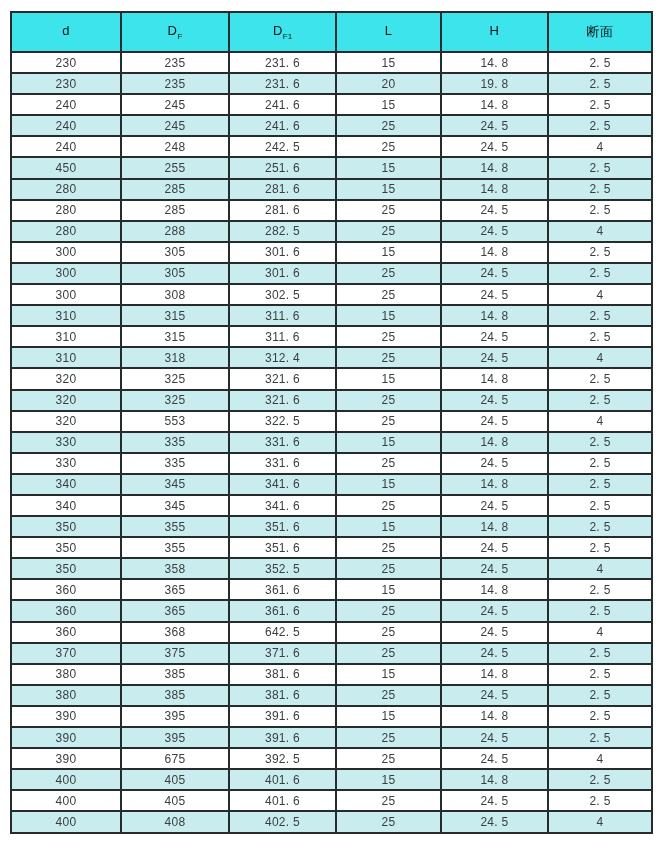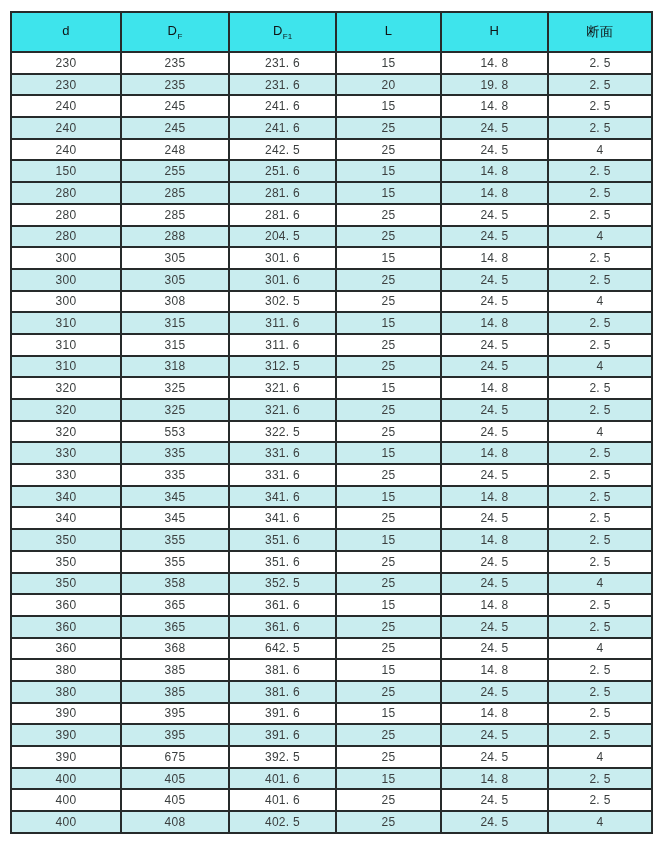--- a/index.html
+++ b/index.html
@@ -113,21 +113,21 @@
         </tr>
         <tr>
           <td>240</td>
           <td>248</td>
           <td>242. 5</td>
           <td>25</td>
           <td>24. 5</td>
           <td>4</td>
         </tr>
         <tr class="alt">
-          <td>150</td>
+          <td>450</td>
           <td>255</td>
           <td>251. 6</td>
           <td>15</td>
           <td>14. 8</td>
           <td>2. 5</td>
         </tr>
         <tr class="alt">
           <td>280</td>
           <td>285</td>
           <td>281. 6</td>
@@ -139,21 +139,21 @@
           <td>280</td>
           <td>285</td>
           <td>281. 6</td>
           <td>25</td>
           <td>24. 5</td>
           <td>2. 5</td>
         </tr>
         <tr class="alt">
           <td>280</td>
           <td>288</td>
-          <td>204. 5</td>
+          <td>282. 5</td>
           <td>25</td>
           <td>24. 5</td>
           <td>4</td>
         </tr>
         <tr>
           <td>300</td>
           <td>305</td>
           <td>301. 6</td>
           <td>15</td>
           <td>14. 8</td>
@@ -187,21 +187,21 @@
           <td>310</td>
           <td>315</td>
           <td>311. 6</td>
           <td>25</td>
           <td>24. 5</td>
           <td>2. 5</td>
         </tr>
         <tr class="alt">
           <td>310</td>
           <td>318</td>
-          <td>312. 5</td>
+          <td>312. 4</td>
           <td>25</td>
           <td>24. 5</td>
           <td>4</td>
         </tr>
         <tr>
           <td>320</td>
           <td>325</td>
           <td>321. 6</td>
           <td>15</td>
           <td>14. 8</td>
@@ -295,20 +295,28 @@
           <td>24. 5</td>
           <td>2. 5</td>
         </tr>
         <tr>
           <td>360</td>
           <td>368</td>
           <td>642. 5</td>
           <td>25</td>
           <td>24. 5</td>
           <td>4</td>
+        </tr>
+        <tr class="alt">
+          <td>370</td>
+          <td>375</td>
+          <td>371. 6</td>
+          <td>25</td>
+          <td>24. 5</td>
+          <td>2. 5</td>
         </tr>
         <tr>
           <td>380</td>
           <td>385</td>
           <td>381. 6</td>
           <td>15</td>
           <td>14. 8</td>
           <td>2. 5</td>
         </tr>
         <tr class="alt">

